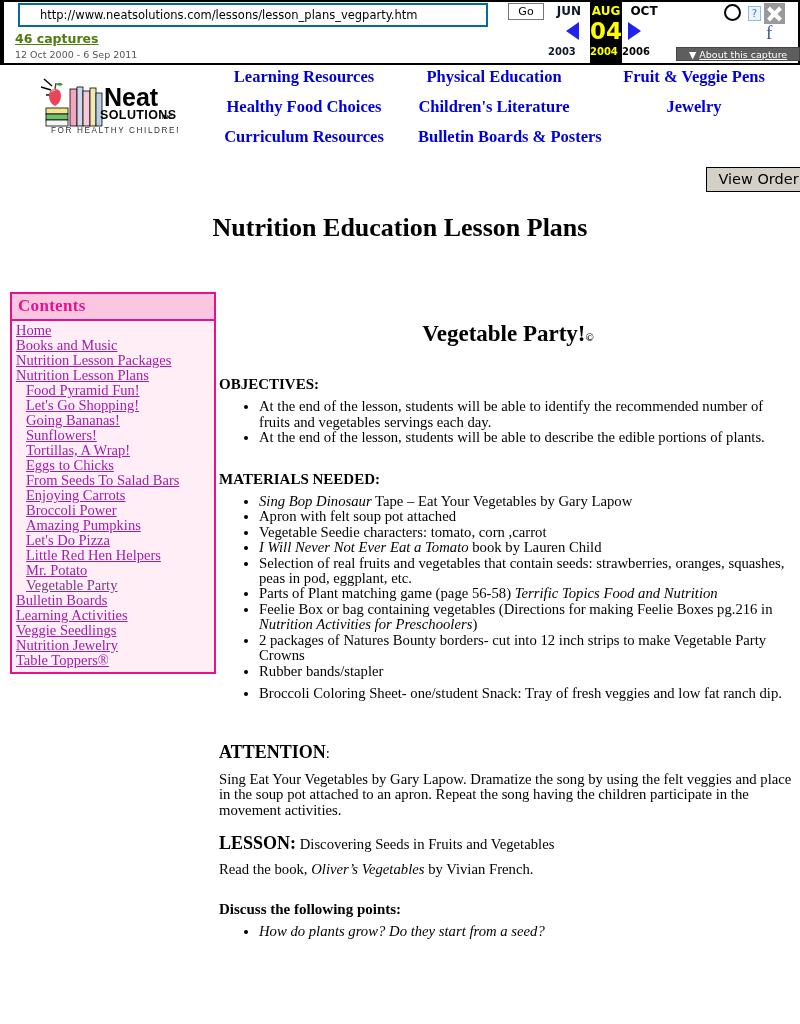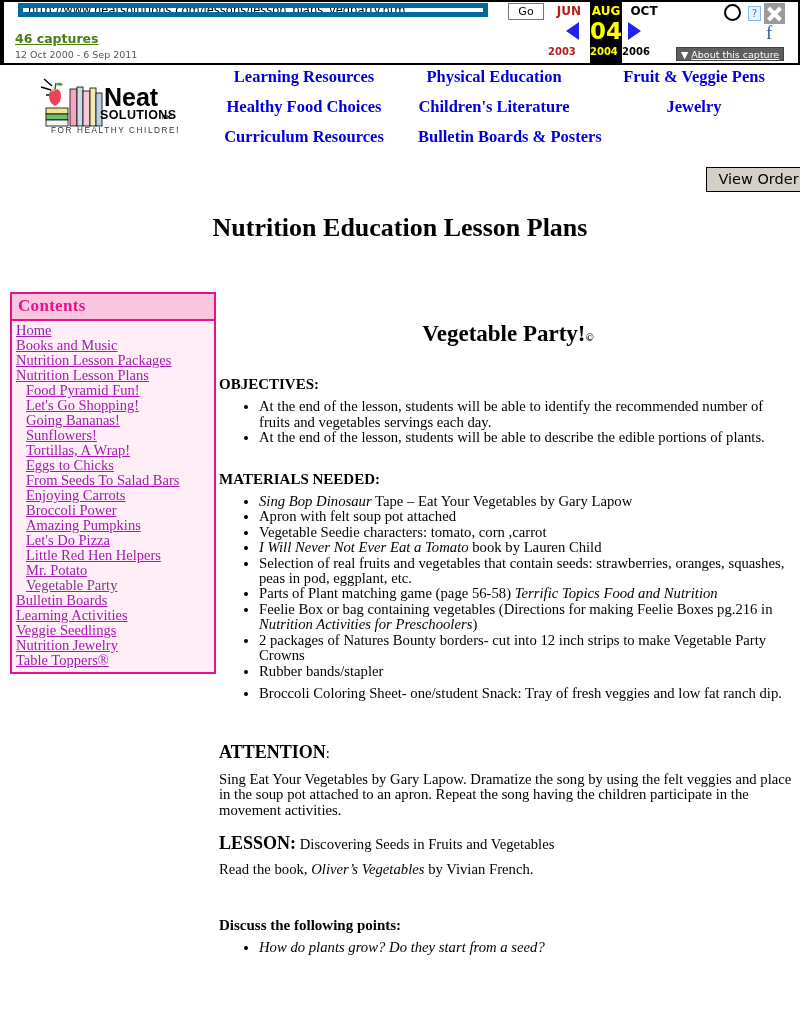--- a/index.html
+++ b/index.html
@@ -19,27 +19,27 @@
     background: #000000;
     overflow: hidden;
   }
   #wb-white-panel {
     position: absolute; left: 4px; top: 2px;
     width: 584px; height: 61px;
     background: #ffffff;
   }
   #wb-url-input {
     position: absolute; left: 18px; top: 3px;
-    width: 470px; height: 14px;
-    border: 5px solid #0369a1;
+    width: 470px; height: 24px;
+    border: 2px solid #0369a1;
     background: #ffffff;
     font-family: "DejaVu Sans", "Liberation Sans", sans-serif;
     font-size: 11.5px;
     color: #000;
-    padding: 1px 5px;
+    padding: 1px 20px;
     line-height: 14px;
   }
   #wb-go-btn {
     position: absolute; left: 508px; top: 3px;
     width: 36px; height: 17px;
     border: 1px solid #777;
     background: #ffffff;
     font-family: "DejaVu Sans", "Liberation Sans", sans-serif;
     font-size: 11px;
     color: #000;
@@ -66,21 +66,21 @@
   }
 
   
   .wb-datecol {
     position: absolute;
     top: 2px; height: 61px;
     text-align: center;
     font-family: "DejaVu Sans", "Liberation Sans", sans-serif;
     font-weight: bold;
   }
-  #wb-prev-col { left: 548px; width: 42px; background: #ffffff; color: #b91c1c; }
+  #wb-prev-col { left: 548px; width: 42px; background: #ffffff; color: #0f172a; }
   #wb-cur-col  { left: 590px; width: 32px; background: #000000; color: #ffff00; }
   #wb-next-col { left: 622px; width: 44px; background: #ffffff; color: #000; }
   .wb-mon { position: absolute; top: 2px; left: 0; right: 0; font-size: 12px; }
   .wb-day { position: absolute; top: 16px; left: 0; right: 0; font-size: 23px; line-height: 26px; }
   .wb-yr  { position: absolute; top: 44px; left: 0; right: 16px; font-size: 10px; }
   #wb-arrow-left {
     position: absolute; left: 566px; top: 22px;
     width: 0; height: 0;
     border-top: 9px solid transparent;
     border-bottom: 9px solid transparent;
@@ -141,21 +141,21 @@
     cursor: pointer;
     line-height: 19px;
   }
   #wb-about-btn {
     position: absolute; left: 676px; top: 47px;
     height: 14px;
     background: #5e5e5e;
     color: #ffffff;
     font-family: "DejaVu Sans", "Liberation Sans", sans-serif;
     font-size: 9.5px;
-    padding: 0 4px;
+    padding: 0 12px;
     line-height: 14px;
     white-space: nowrap;
     cursor: pointer;
     border: 1px solid #444;
   }
   #wb-about-btn span.lbl { text-decoration: underline; }
 
   
   #site-header {
     position: relative;
@@ -467,18 +467,18 @@
   <p class="para">Sing Eat Your Vegetables by Gary Lapow. Dramatize the song by using the felt veggies and place in the soup pot attached to an apron. Repeat the song having the children participate in the movement activities.</p>
 
   <div class="sect-head big" style="margin-top:18px">
     <span>LESSON:</span><span class="norm"> Discovering Seeds in Fruits and Vegetables</span>
   </div>
 
   <p class="para">
     <span>Read the book, </span><span class="it">Oliver’s Vegetables</span><span> by Vivian French.</span>
   </p>
 
-  <div class="sect-head" style="margin-top:40px">Discuss the following points:</div>
+  <div class="sect-head" style="margin-top:24px">Discuss the following points:</div>
   <ul class="bullets">
     <li class="it">How do plants grow? Do they start from a seed?</li>
   </ul>
 
 </div>
 
 </body></html>

